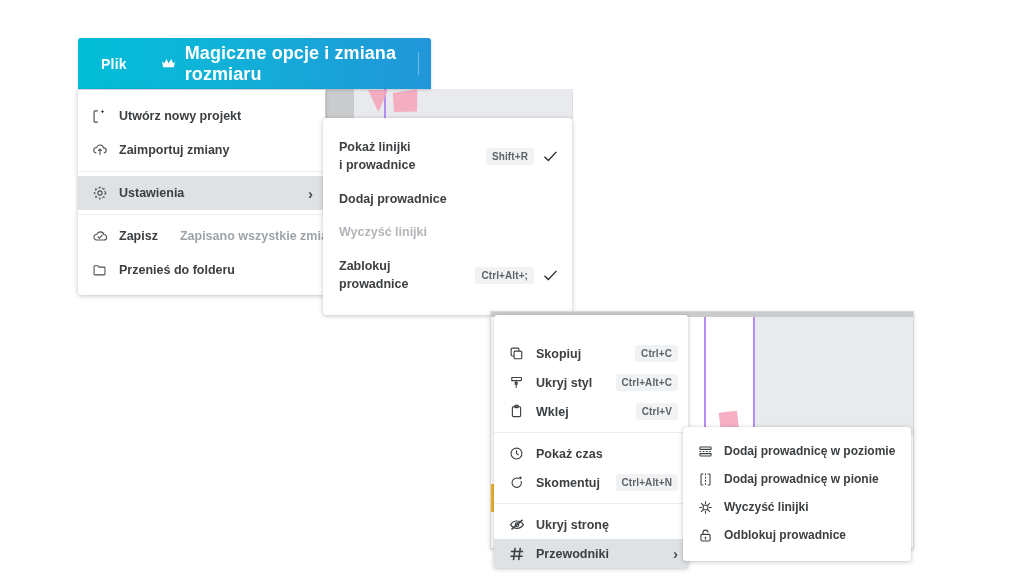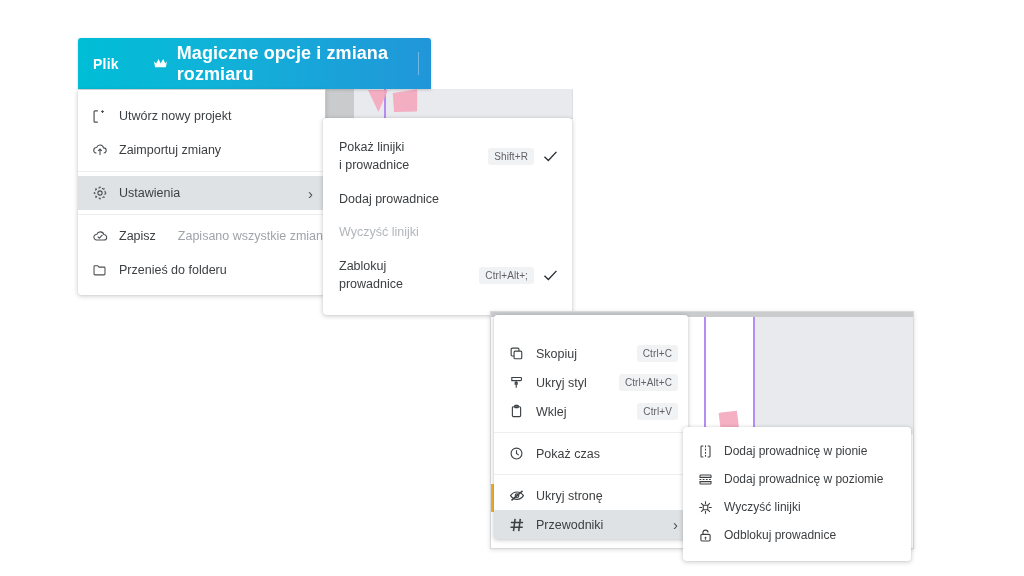--- a/index.html
+++ b/index.html
@@ -10,20 +10,21 @@
     overflow: hidden;
   }
   .stage { position: relative; width: 1024px; height: 576px; background:#fff; }
 
   
   .menu-panel {
     position: absolute;
     background: #ffffff;
     border-radius: 3px;
     box-shadow: 0 1px 5px rgba(0,0,0,0.22), 0 0 1px rgba(0,0,0,0.18);
+    font-weight: bold;
   }
   .mi {
     display: flex; align-items: center;
     height: 31px;
     padding: 0 12px 0 13px;
     color: #3d4043;
     font-size: 12.5px;
     white-space: nowrap;
     position: relative;
   }
@@ -56,21 +57,21 @@
     position: absolute; left: 78px; top: 38px;
     width: 353px; height: 51px;
     background: linear-gradient(90deg, #00bdd6 0%, #10b3d8 38%, #2196d9 100%);
     border-radius: 3px 3px 0 0;
     display: flex; align-items: center;
     box-shadow: 0 1px 3px rgba(0,0,0,.18);
     overflow: hidden;
   }
   .appbar .plik {
     color: #ffffff; font-weight: bold; font-size: 14px;
-    margin-left: 15px; letter-spacing: .2px;
+    margin-left: 23px; letter-spacing: .2px;
   }
   .appbar .magic {
     display:flex; align-items:center; margin-left: 34px;
     color:#ffffff; font-weight: bold; font-size: 18px; letter-spacing: .1px;
   }
   .appbar .crown { margin-right: 9px; display:flex; }
   .appbar .divider {
     position:absolute; right: 12px; top: 14px; bottom: 14px;
     width: 1px; background: rgba(255,255,255,.35);
   }
@@ -334,20 +335,30 @@
     <div class="mi">
       <span class="ico">
         <svg width="15" height="15" viewBox="0 0 16 16" fill="none" stroke="#3d4043" stroke-width="1.2">
           <circle cx="8" cy="8" r="5.8"></circle>
           <path d="M8 4.6V8l2.4 1.7"></path>
         </svg>
       </span>
       <span class="lbl">Pokaż czas</span>
     </div>
 
+    <div class="mi">
+      <span class="ico">
+        <svg width="15" height="15" viewBox="0 0 16 16" fill="none" stroke="#3d4043" stroke-width="1.2">
+          <path d="M12.9 6.4a5 5 0 1 1-2.3-2.6"></path>
+          <path d="M12.1 1.6v3M10.6 3.1h3"></path>
+        </svg>
+      </span>
+      <span class="lbl">Skomentuj</span>
+      <span class="kbd">Ctrl+Alt+N</span>
+    </div>
 
     <div class="sep"></div>
 
     <div class="mi">
       <span class="ico">
         <svg width="16" height="15" viewBox="0 0 17 16" fill="none" stroke="#3d4043" stroke-width="1.25">
           <path d="M1.6 8.2S4.2 4.3 8.5 4.3s6.9 3.9 6.9 3.9-2.6 3.9-6.9 3.9S1.6 8.2 1.6 8.2z"></path>
           <circle cx="8.5" cy="8.2" r="1.9"></circle>
           <path d="M2.6 13.2L14.4 3.1" stroke-width="1.5"></path>
         </svg>
@@ -364,37 +375,37 @@
       <span class="lbl">Przewodniki</span>
       <span class="chev">›</span>
     </div>
   </div>
 
   <div class="menu-panel menu-guides">
 
     <div class="mi">
       <span class="ico">
         <svg width="15" height="15" viewBox="0 0 16 16" fill="none" stroke="#3d4043" stroke-width="1.15">
+          <path d="M3 3.2h10a.9.9 0 0 1 .9.9v1.6H2.1V4.1A.9.9 0 0 1 3 3.2z"></path>
+          <path d="M2.1 10.3h11.8v1.6a.9.9 0 0 1-.9.9H3a.9.9 0 0 1-.9-.9z"></path>
+          <path d="M1.6 8h12.8" stroke-dasharray="1.9 1.5"></path>
+        </svg>
+      </span>
+      <span class="lbl">Dodaj prowadnicę w poziomie</span>
+    </div>
+
+    <div class="mi">
+      <span class="ico">
+        <svg width="15" height="15" viewBox="0 0 16 16" fill="none" stroke="#3d4043" stroke-width="1.15">
           <path d="M5.7 2.1H4.1a.9.9 0 0 0-.9.9v10a.9.9 0 0 0 .9.9h1.6"></path>
           <path d="M10.3 2.1h1.6a.9.9 0 0 1 .9.9v10a.9.9 0 0 1-.9.9h-1.6"></path>
           <path d="M8 1.6v12.8" stroke-dasharray="1.9 1.5"></path>
         </svg>
       </span>
       <span class="lbl">Dodaj prowadnicę w pionie</span>
-    </div>
-
-    <div class="mi">
-      <span class="ico">
-        <svg width="15" height="15" viewBox="0 0 16 16" fill="none" stroke="#3d4043" stroke-width="1.15">
-          <path d="M3 3.2h10a.9.9 0 0 1 .9.9v1.6H2.1V4.1A.9.9 0 0 1 3 3.2z"></path>
-          <path d="M2.1 10.3h11.8v1.6a.9.9 0 0 1-.9.9H3a.9.9 0 0 1-.9-.9z"></path>
-          <path d="M1.6 8h12.8" stroke-dasharray="1.9 1.5"></path>
-        </svg>
-      </span>
-      <span class="lbl">Dodaj prowadnicę w poziomie</span>
     </div>
 
     <div class="mi">
       <span class="ico">
         <svg width="15" height="15" viewBox="0 0 16 16" fill="none" stroke="#3d4043" stroke-width="1.15">
           <rect x="5.6" y="5.6" width="4.8" height="4.8"></rect>
           <path d="M8 1.4v3.0M8 11.6v3.0M1.4 8h3.0M11.6 8h3.0M3.3 3.3l2.1 2.1M10.6 10.6l2.1 2.1M12.7 3.3l-2.1 2.1M5.4 10.6l-2.1 2.1"></path>
         </svg>
       </span>
       <span class="lbl">Wyczyść linijki</span>

